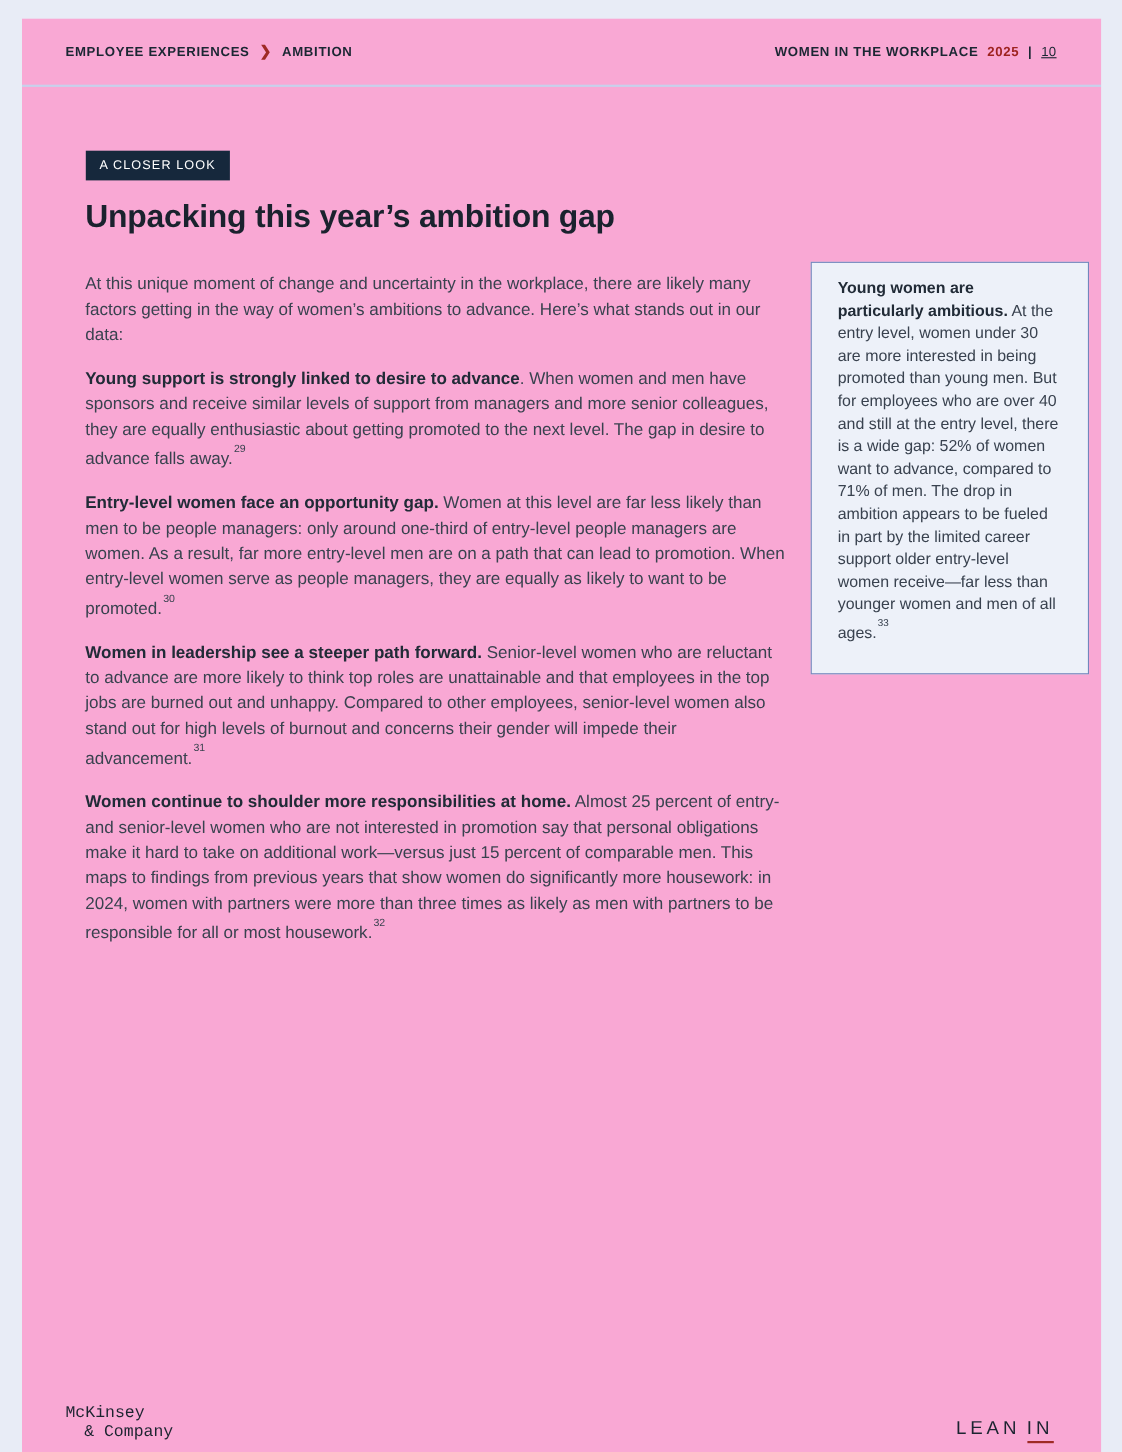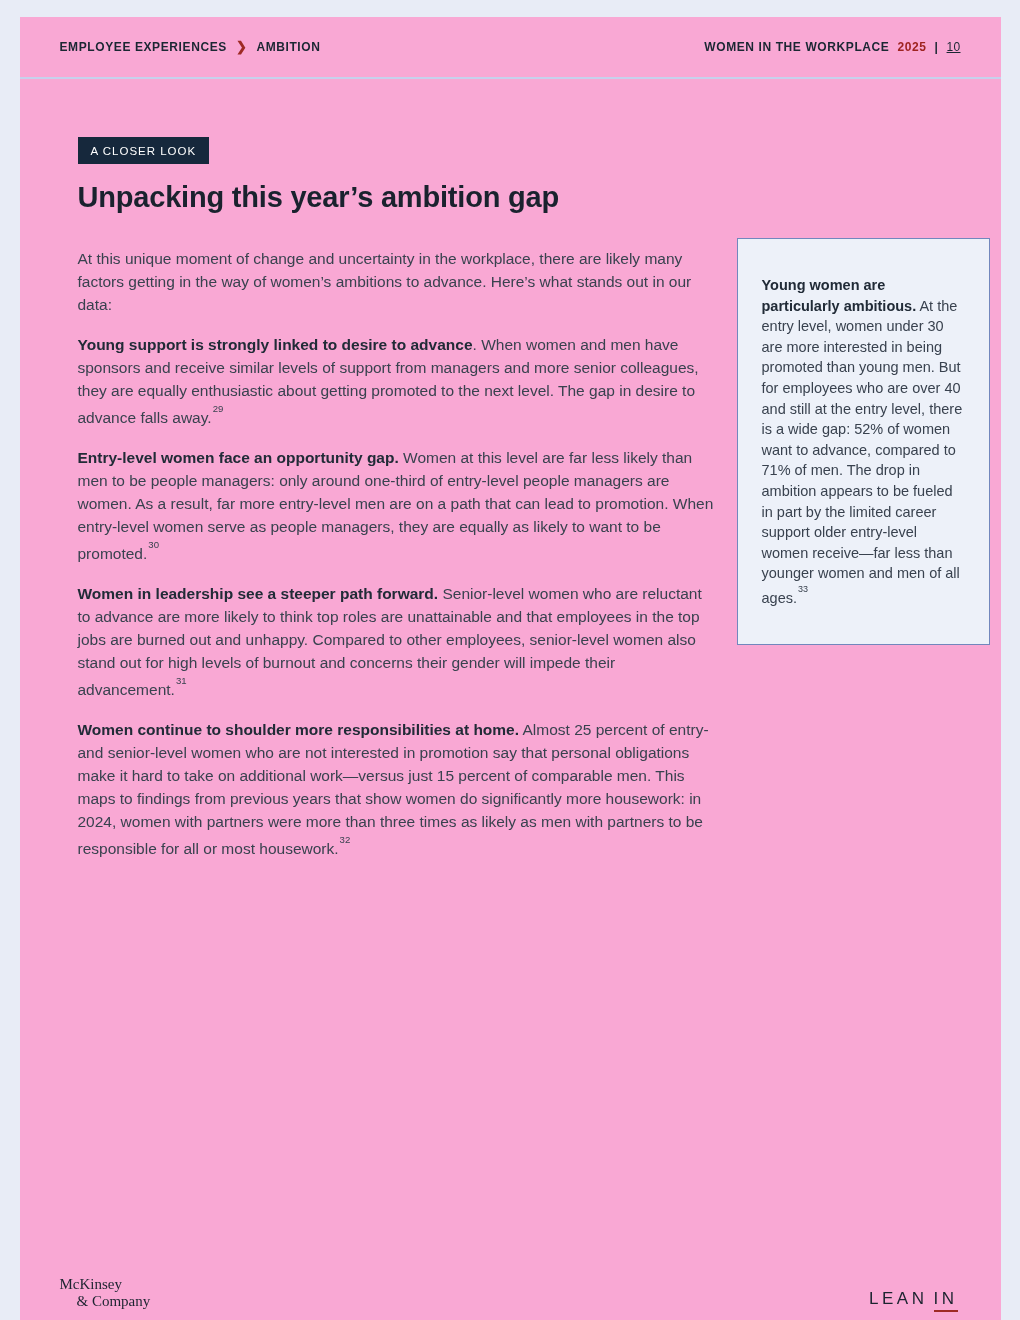--- a/index.html
+++ b/index.html
@@ -90,34 +90,34 @@
   }
 
   
   .callout-box {
     position: absolute;
     left: 717px;
     top: 221px;
     width: 253px;
     min-height: 375px;
     border: 1px solid #7287bd;
-    padding: 36px 24px;
+    padding: 13px 24px;
     font-size: 14.5px;
     line-height: 20.6px;
     color: #39424f;
     background: #edf1f9;
   }
   .callout-box strong { color: #212b37; }
 
   
   .mck-logo {
     position: absolute;
     left: 40px;
     bottom: 27px;
-    font-family: Liberation Serif, serif;
+    font-family: Liberation Mono, monospace;
     font-size: 15px;
     line-height: 17px;
     color: #1c2430;
   }
   .mck-logo .line2 { margin-left: 17px; }
   .leanin-logo {
     position: absolute;
     right: 43px;
     bottom: 28px;
     font-size: 17px;

